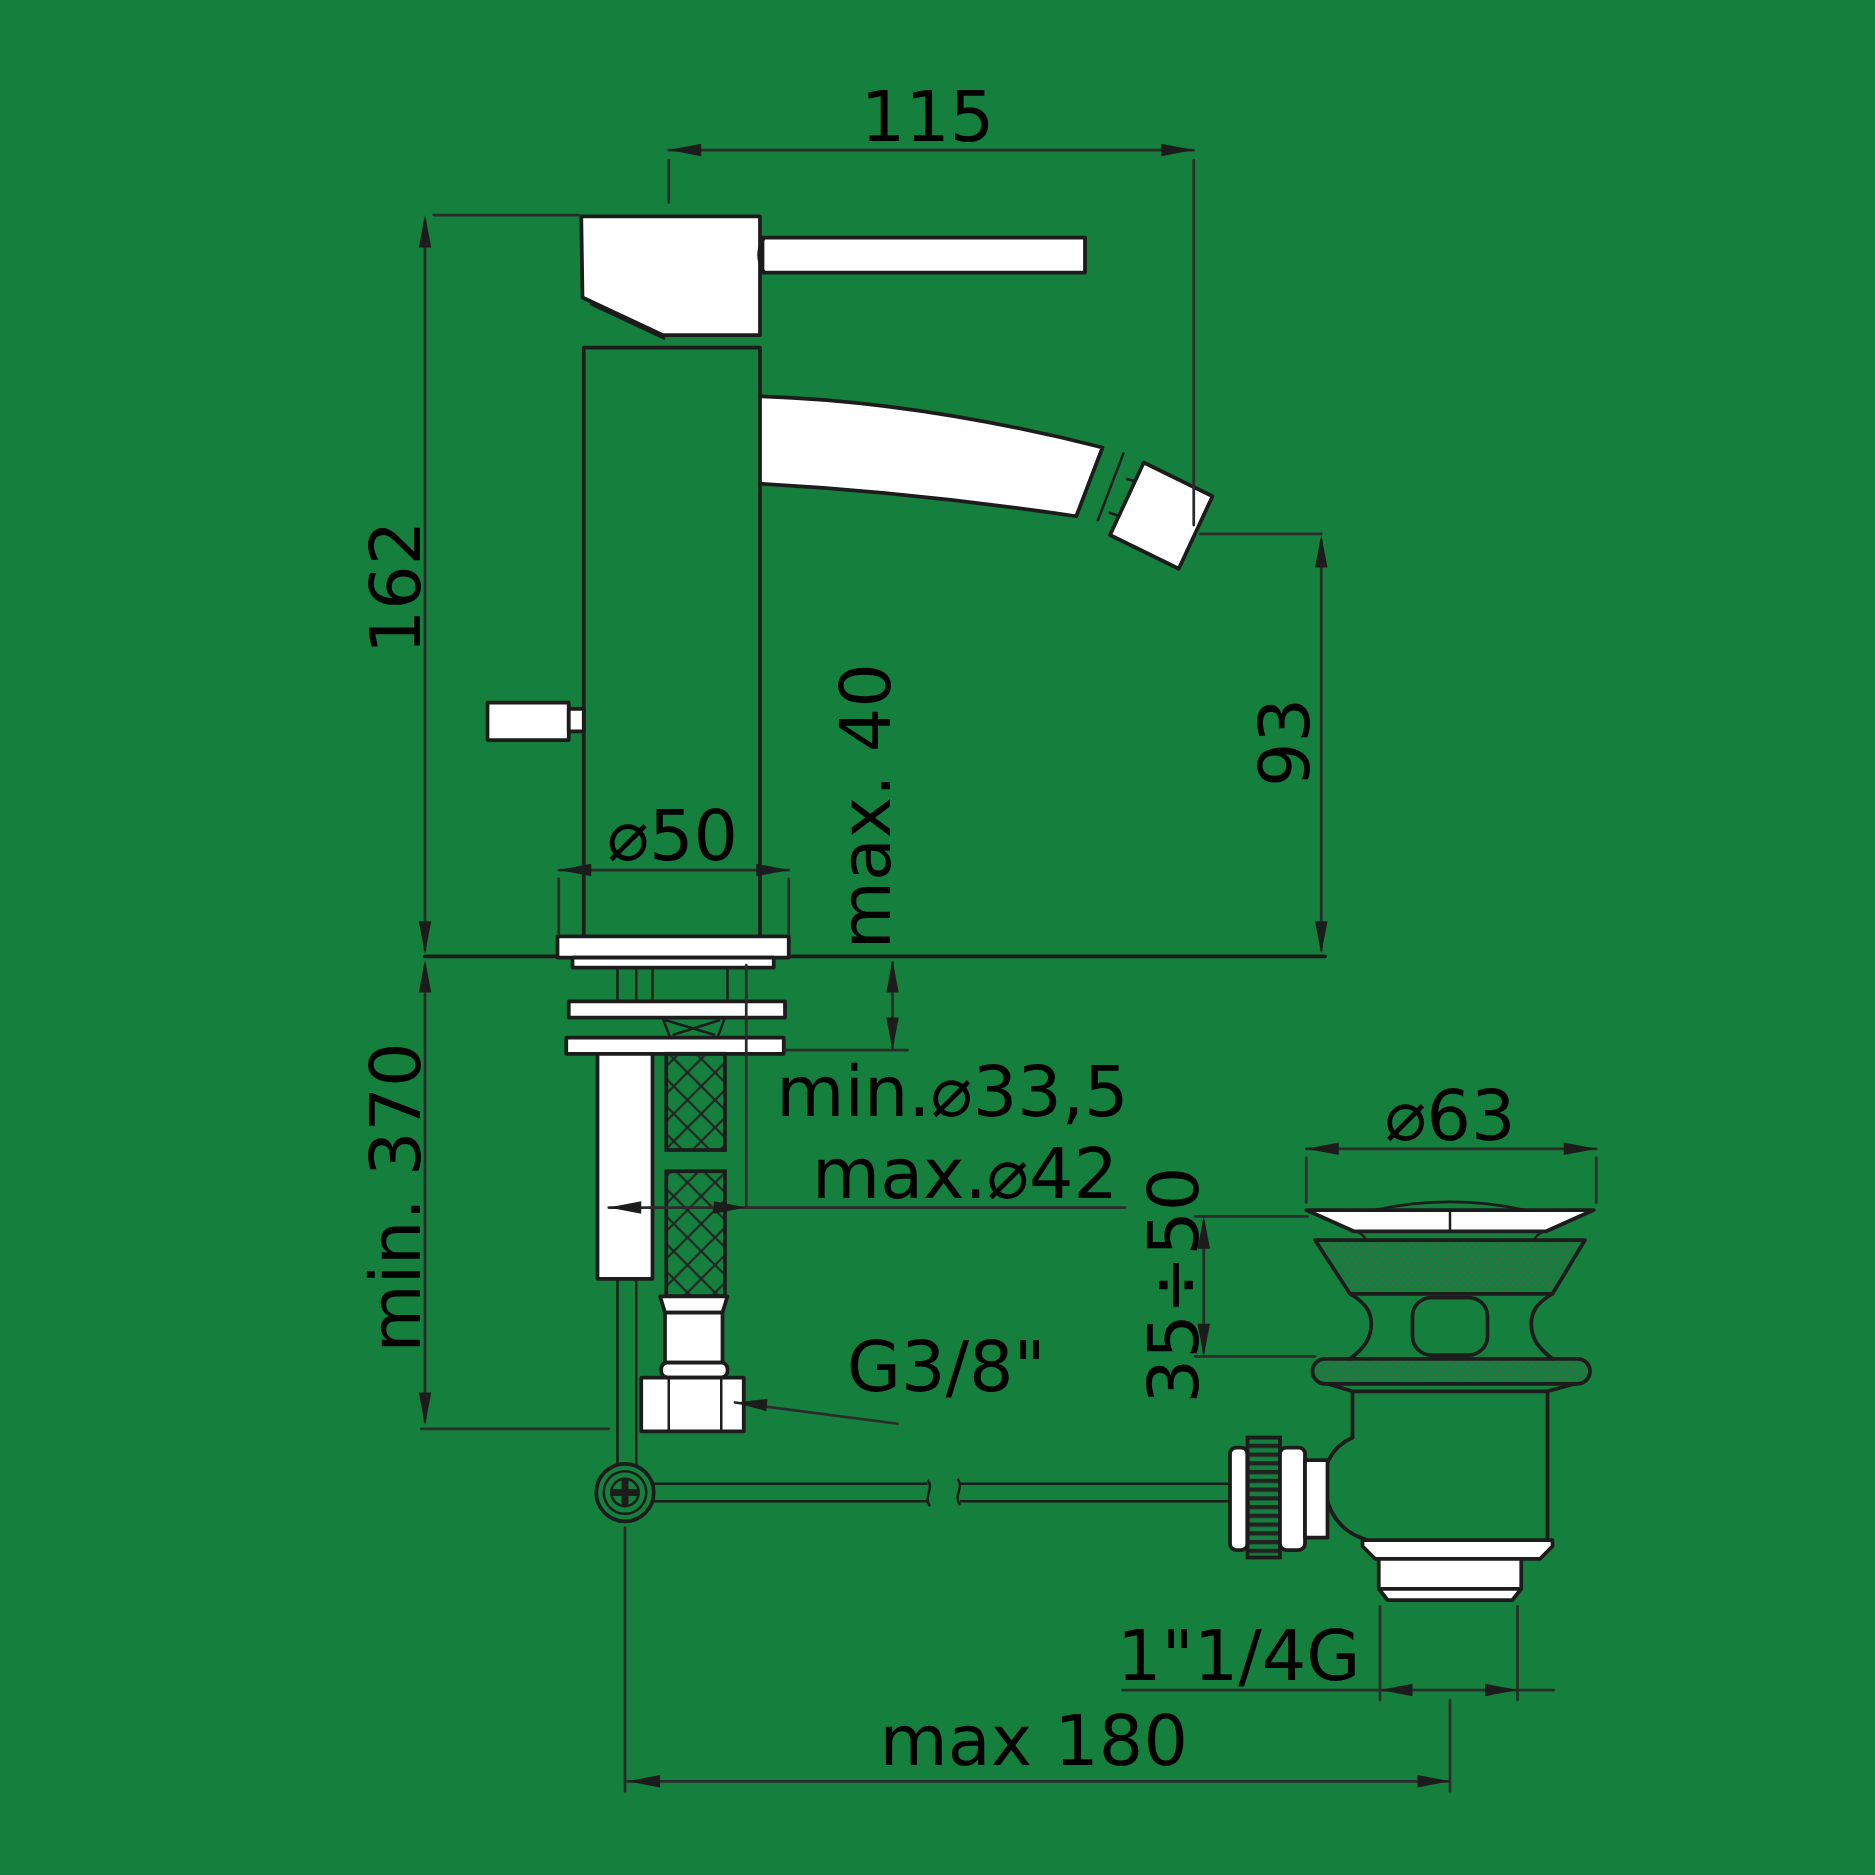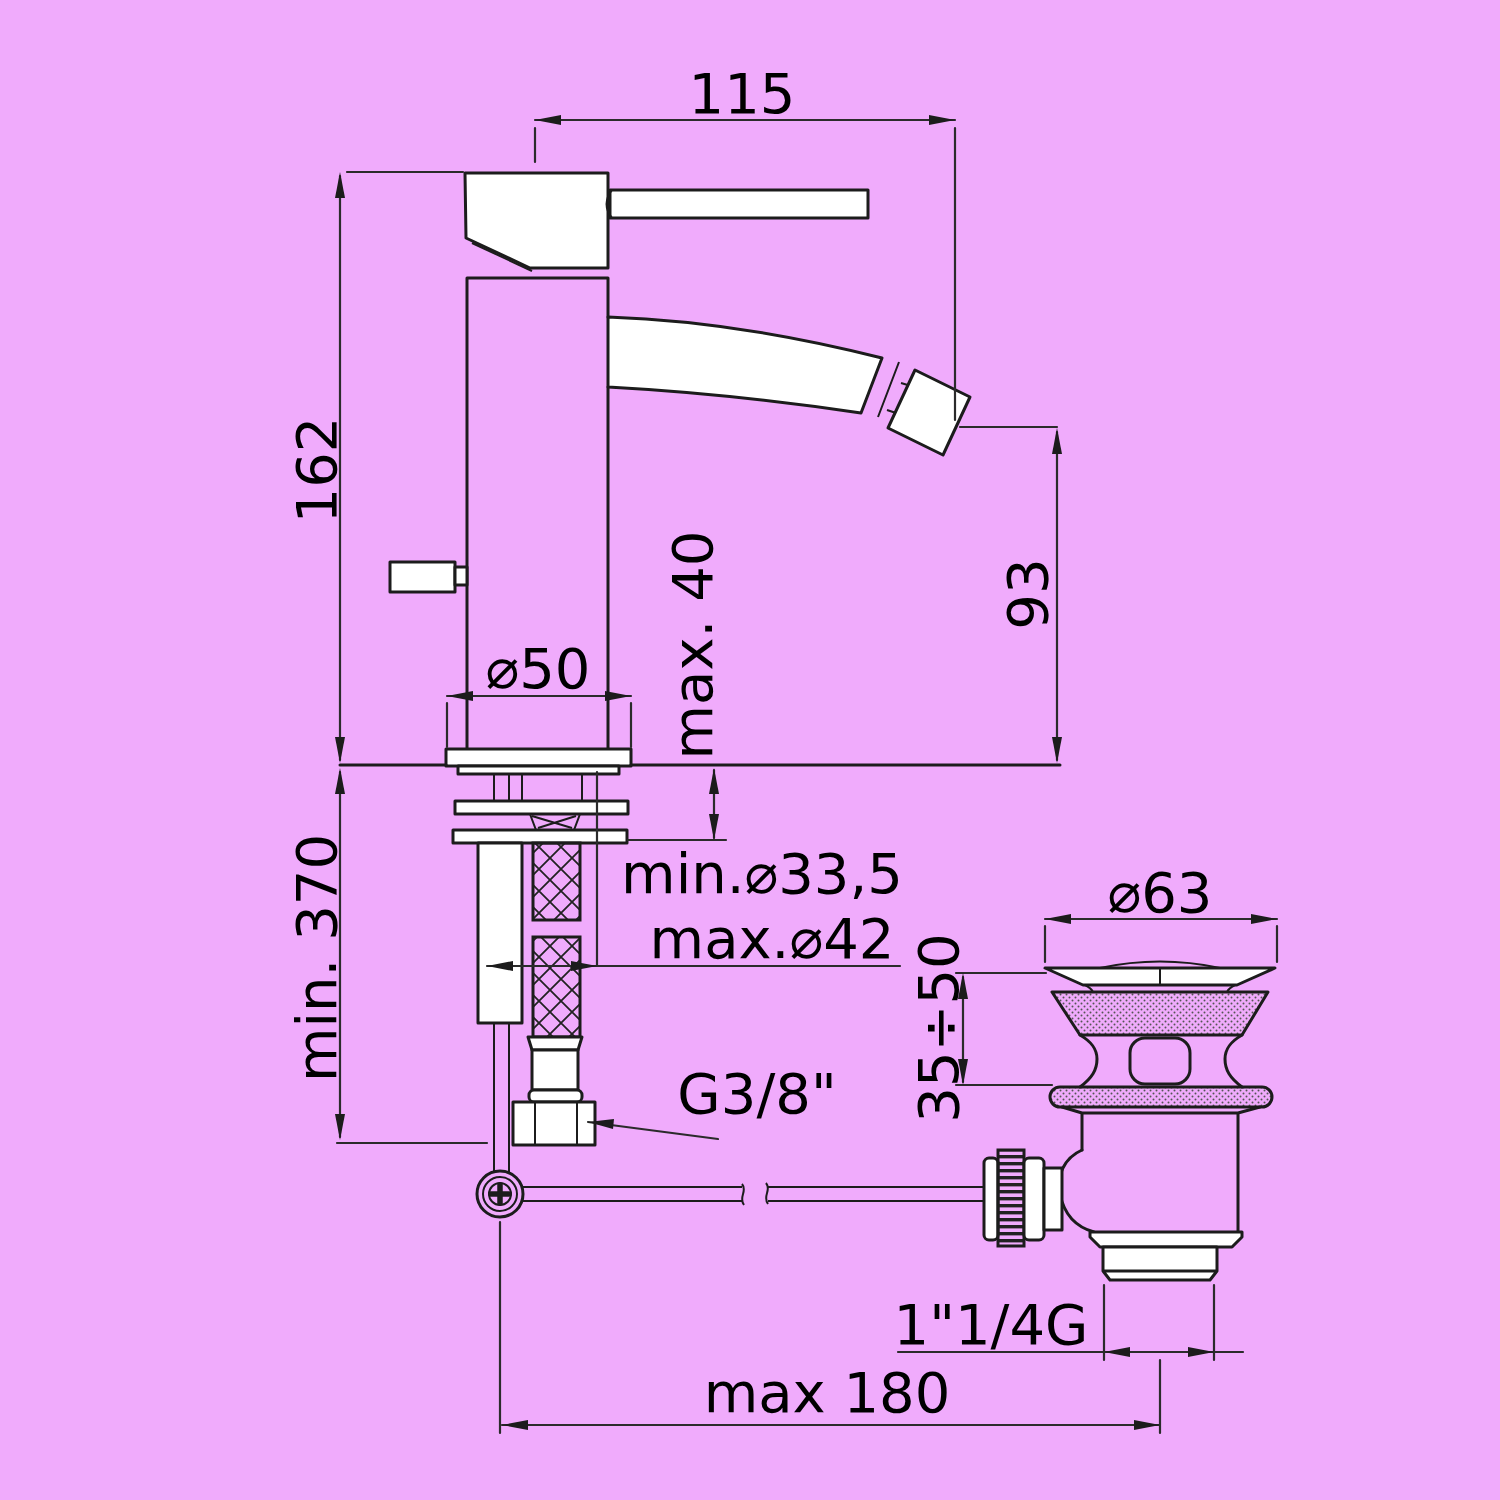--- a/index.html
+++ b/index.html
@@ -1,16 +1,16 @@
 <!DOCTYPE html>
 <html><head>
 <meta charset="utf-8">
 <style>
   html,body{margin:0;padding:0;background:#fff;}
-  .canvas{width:1500px;height:1500px;background:#f0abfc;position:relative;}
+  .canvas{width:1500px;height:1500px;background:#15803d;position:relative;}
   svg{display:block;}
   text{font-family:"DejaVu Sans","Liberation Sans",sans-serif;fill:#000;}
   .dim-text{font-size:56px;}
   .obj{fill:none;stroke:#1c1c1c;stroke-width:3;stroke-linejoin:round;stroke-linecap:round;}
   .objf{fill:#ffffff;stroke:#1c1c1c;stroke-width:3;stroke-linejoin:round;}
   .thin{fill:none;stroke:#1c1c1c;stroke-width:2;}
   .dim{fill:none;stroke:#2b2b2b;stroke-width:2.2;stroke-linecap:round;}
   .arr{fill:#1c1c1c;stroke:none;}
   .hatchfill{fill:url(#xh);stroke:#1c1c1c;stroke-width:3;}
   .dotfill{fill:url(#dots);stroke:#1c1c1c;stroke-width:3;stroke-linejoin:round;}

